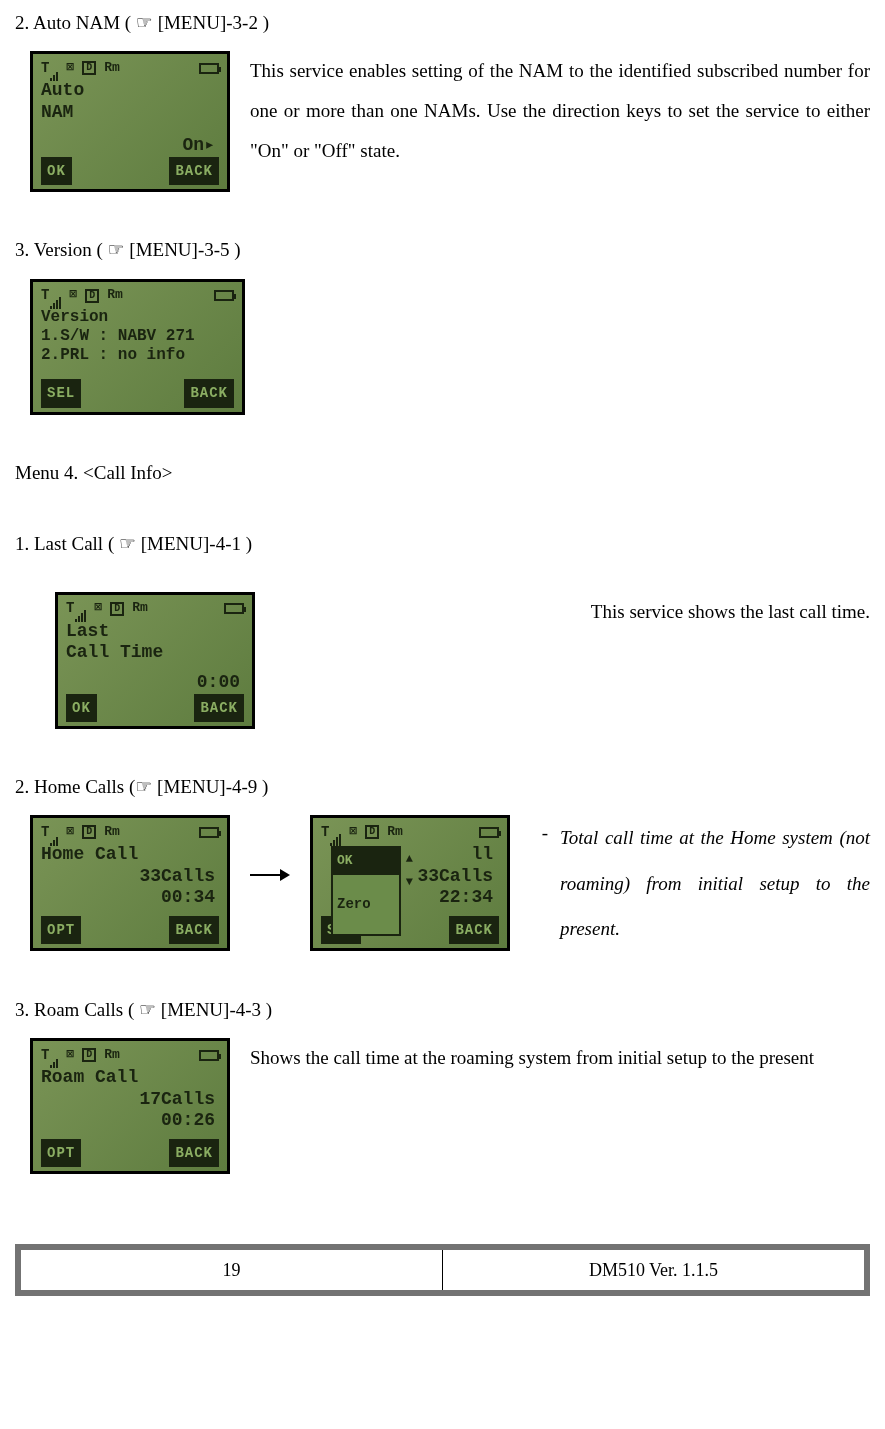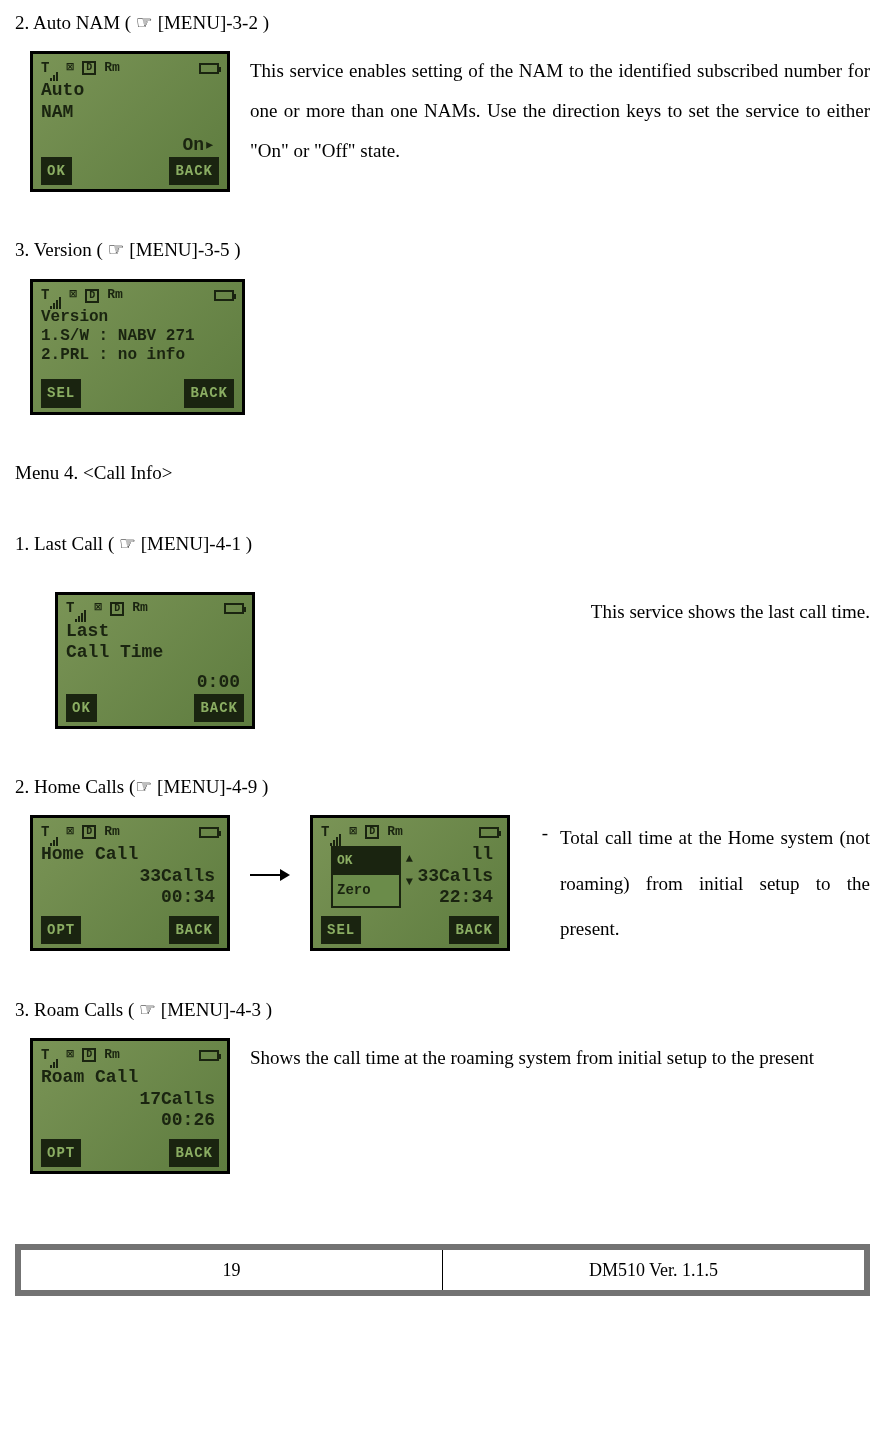--- a/index.html
+++ b/index.html
@@ -12,21 +12,21 @@
       width: 885px;
       margin: 0 auto;
       padding: 0 15px;
     }
     .section { margin-bottom: 40px; }
     .heading { margin-bottom: 10px; margin-top: 5px; }
     .row { display: flex; align-items: flex-start; gap: 20px; }
     .description { flex: 1; text-align: justify; line-height: 2.1; }
     .bullet-item { display: flex; align-items: flex-start; }
     .bullet-dash { width: 30px; text-align: center; flex-shrink: 0; }
-    .bullet-text { flex: 1; text-align: justify; line-height: 2.4; }
+    .bullet-text { flex: 1; text-align: justify; line-height: 2.4; font-style: italic; }
     .menu-heading { margin: 30px 0 35px 0; font-family: Liberation Serif, serif; }
     .phone-screen {
       display: inline-block;
       width: 200px;
       padding: 3px;
       background: #000;
       flex-shrink: 0;
     }
     .phone-inner {
       background: #6b8c4a;
@@ -76,21 +76,21 @@
       left: 18px; top: 28px;
       border: 2px solid #1a2410;
       background: #6b8c4a;
       width: 70px;
       font-size: 14px;
     }
     .popup-ok {
       background: #1a2410; color: #8aad62;
       padding: 1px 4px; font-size: 13px;
     }
-    .popup-text { padding: 2px 4px; }
+    .popup-text { padding: 16px 4px; }
     .popup-arrows { position: absolute; right: -14px; top: 0; font-size: 12px; }
     .arrow-svg { flex-shrink: 0; margin-top: 50px; }
     .footer {
       border: 6px solid #737373;
       display: flex;
       margin-top: 70px;
       font-size: 18px;
     }
     .footer-left { flex: 1; text-align: center; padding: 3px; border-right: 1px solid #000; }
     .footer-right { flex: 1; text-align: center; padding: 3px; }

